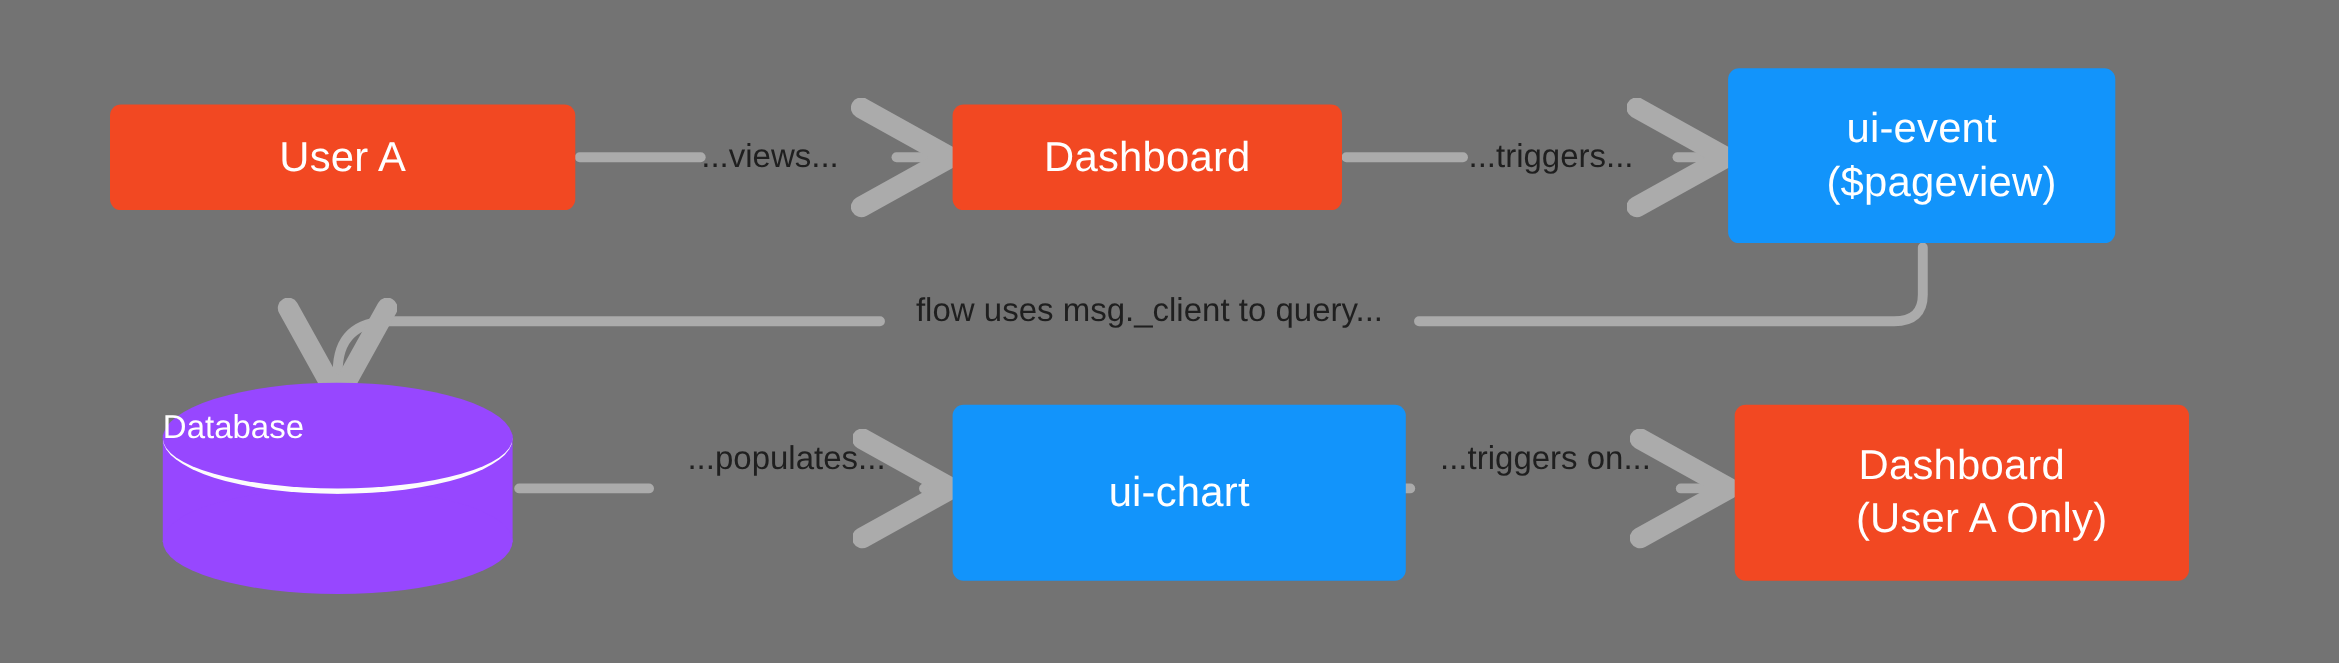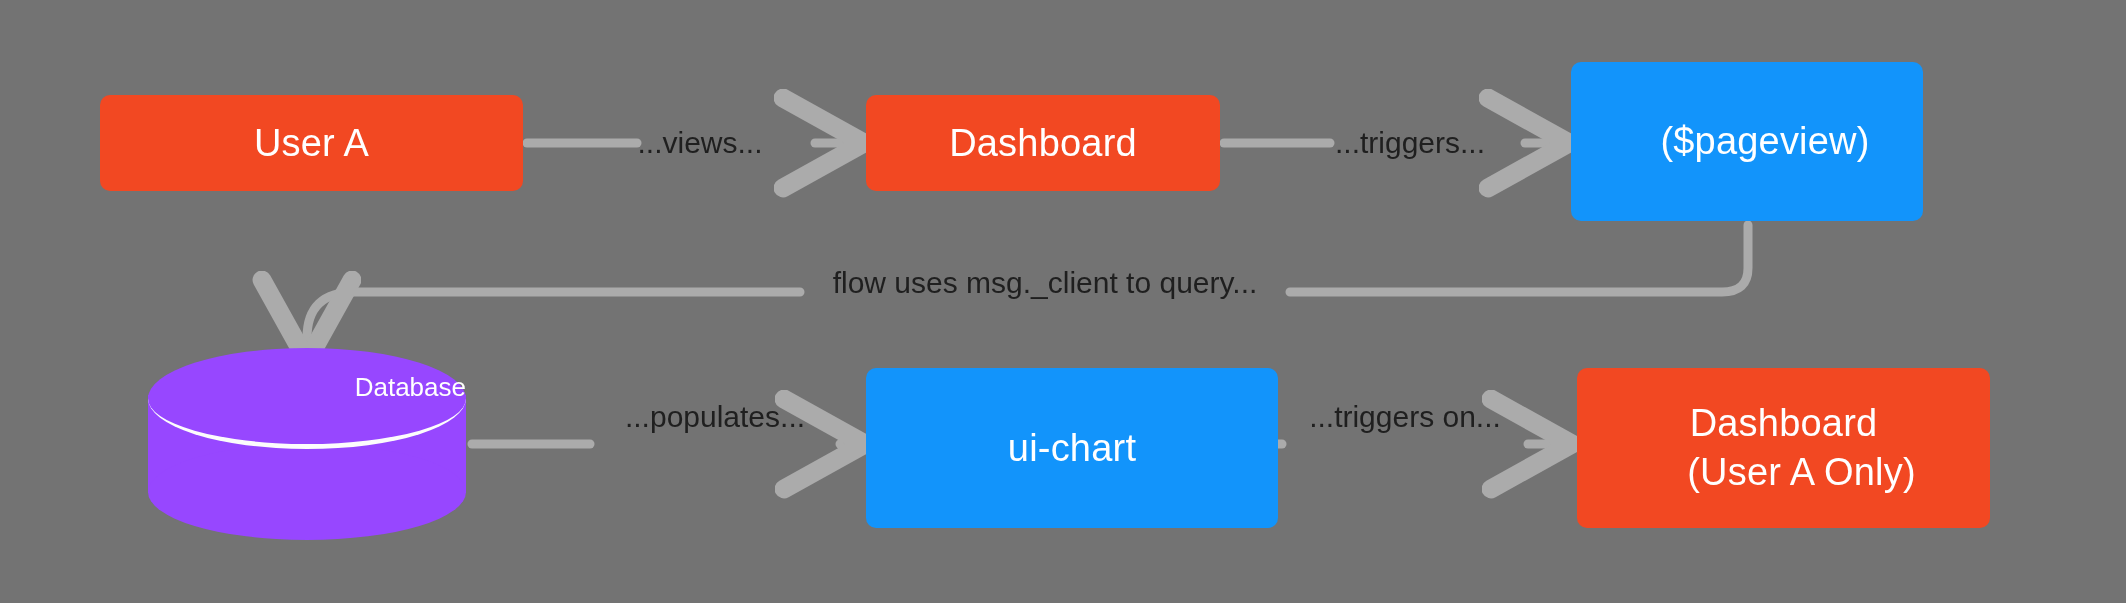--- a/index.html
+++ b/index.html
@@ -66,23 +66,23 @@
     width: 318px; height: 96px;
     background: var(--purple);
     border-radius: 50%;
     border-bottom: 5px solid #FCFCFC;
     box-sizing: content-box;
   }
   #node-database .cyl-label {
     position: absolute;
     left: 0; top: 24px;
     width: 318px;
-    text-align: right;
+    text-align: left;
     color: #ffffff;
-    font-size: 26px;
+    font-size: 30px;
     white-space: nowrap;
   }
 
   
   .edge-label {
     position: absolute;
     color: #1F1F1F;
     font-size: 30px;
     white-space: nowrap;
     text-align: center;
@@ -147,20 +147,21 @@
 
   <div class="node" id="node-user-a">
     <span>User A</span>
   </div>
 
   <div class="node" id="node-dashboard">
     <span>Dashboard</span>
   </div>
 
   <div class="node" id="node-ui-event">
+    <span>ui-event</span>
     <span class="line2">($pageview)</span>
   </div>
 
   <div id="node-database">
     <div class="cyl-body"></div>
     <div class="cyl-bottom"></div>
     <div class="cyl-top"></div>
     <div class="cyl-label">Database</div>
   </div>
 

